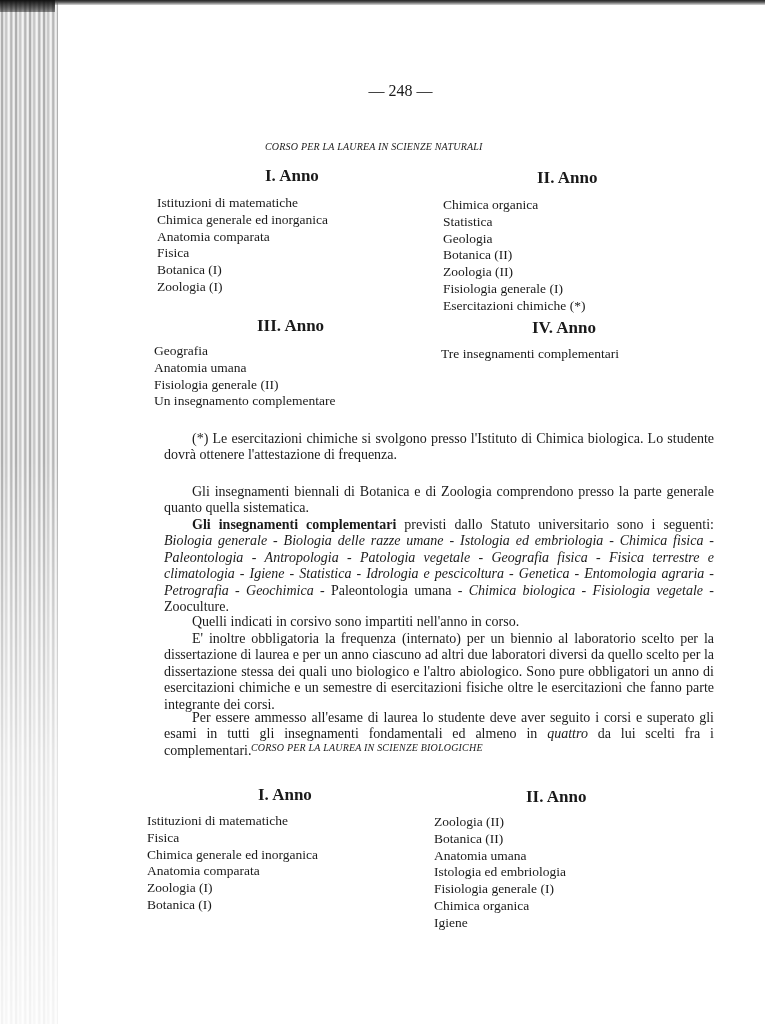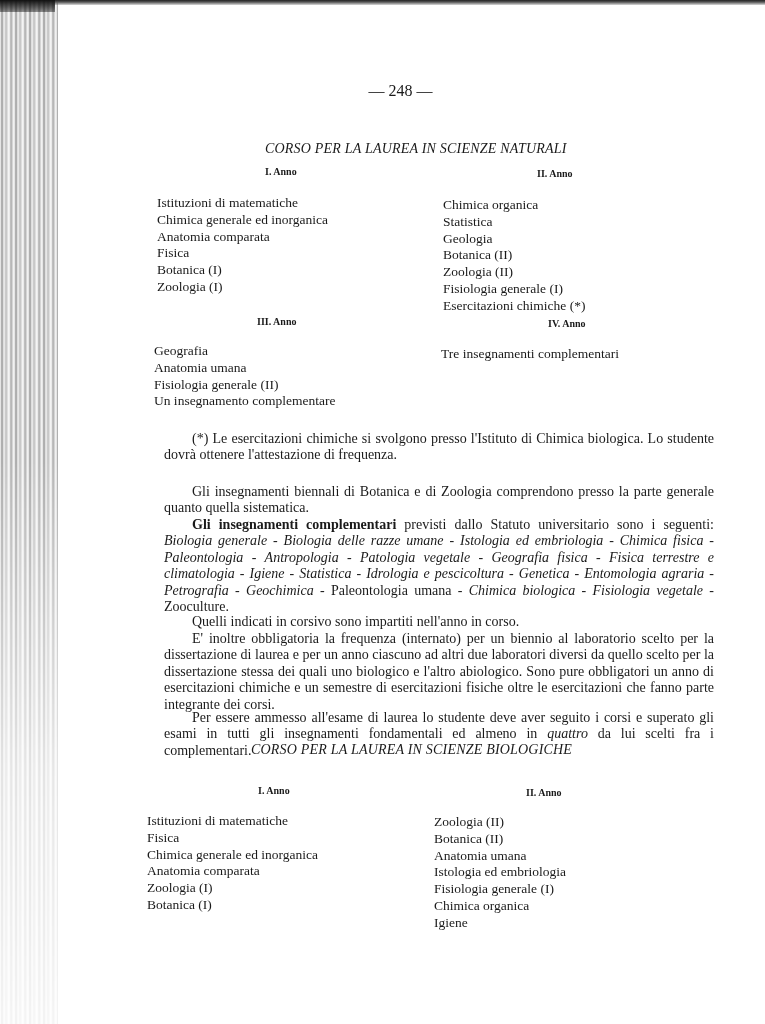--- a/index.html
+++ b/index.html
@@ -50,28 +50,28 @@
       top: 82px;
       left: 0; width: 711px;
       text-align: center;
       font-size: 16px;
       padding-left: 90px;
       box-sizing: border-box;
     }
     .course-title {
       position: absolute;
       font-style: italic;
-      font-size: 14px;
+      font-size: 10px;
       letter-spacing: 0.2px;
       white-space: nowrap;
     }
     .year-head {
       position: absolute;
       font-weight: bold;
-      font-size: 10px;
+      font-size: 17px;
       white-space: nowrap;
     }
     .list {
       position: absolute;
       margin: 4px; padding: 0;
       list-style: none;
       font-size: 13.5px;
       line-height: 16.8px;
       white-space: nowrap;
     }
@@ -115,21 +115,21 @@
   <li>Chimica organica</li>
   <li>Statistica</li>
   <li>Geologia</li>
   <li>Botanica (II)</li>
   <li>Zoologia (II)</li>
   <li>Fisiologia generale (I)</li>
   <li>Esercitazioni chimiche (*)</li>
 </ul>
 
 <div class="year-head" style="left:257px; top:316px;">III. Anno</div>
-<div class="year-head" style="left:548px; top:318px;">IV. Anno</div>
+<div class="year-head" style="left:532px; top:318px;">IV. Anno</div>
 
 <ul class="list" style="left:150px; top:339px;">
   <li>Geografia</li>
   <li>Anatomia umana</li>
   <li>Fisiologia generale (II)</li>
   <li>Un insegnamento complementare</li>
 </ul>
 
 <ul class="list" style="left:437px; top:342px;">
   <li>Tre insegnamenti complementari</li>

